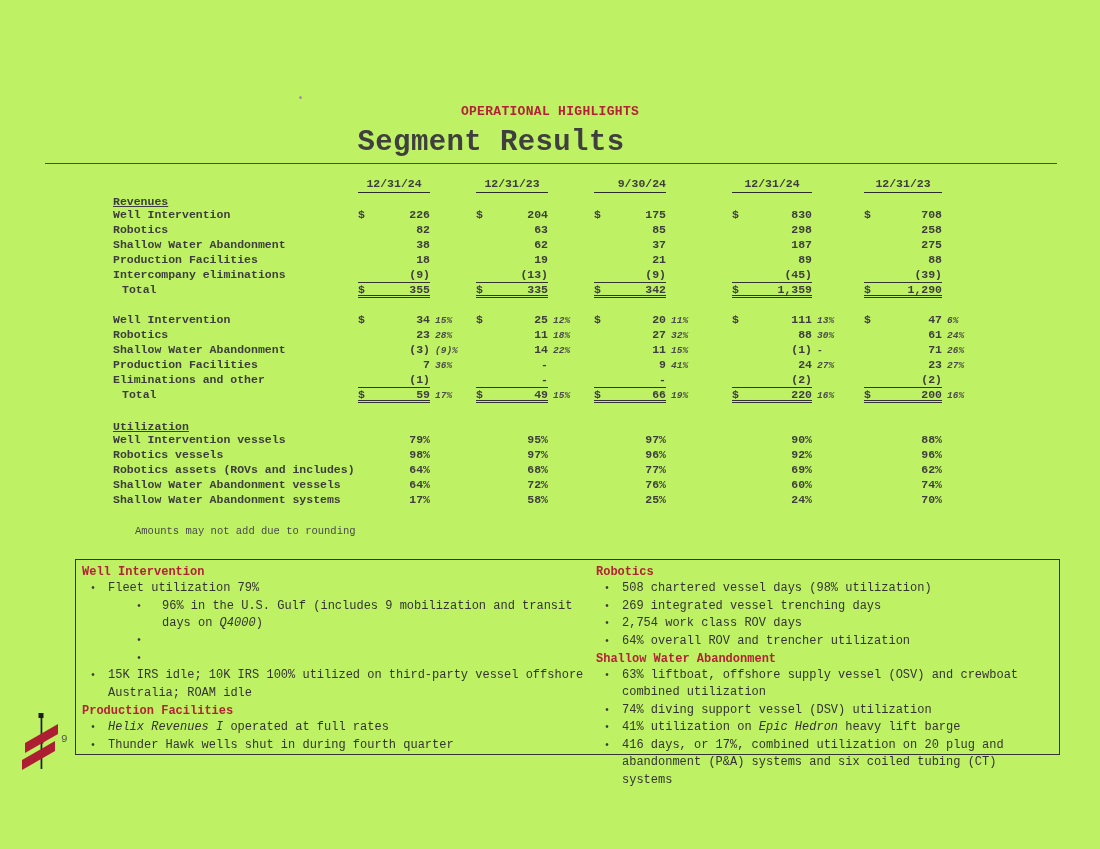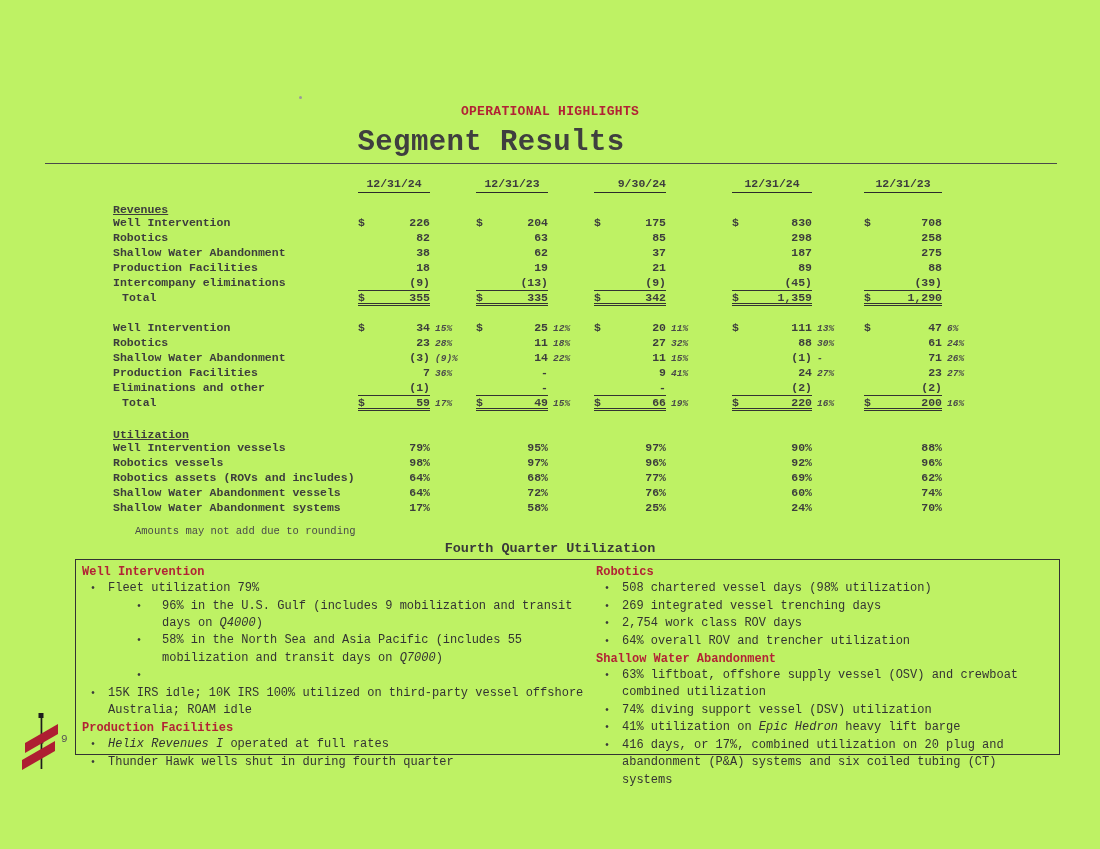--- a/index.html
+++ b/index.html
@@ -17,21 +17,21 @@
   
   .fin-table{position:absolute;left:113px;top:174px;width:880px;}
   .t-grid{display:grid;grid-template-columns:245px 14px 58px 40px 6px 14px 58px 40px 6px 14px 58px 40px 26px 14px 66px 40px 12px 14px 64px 40px;}
   .units-note{grid-column:1/2;font-size:10.5px;font-style:italic;font-weight:bold;padding-top:3px;}
   .grp{text-align:center;font-weight:bold;font-size:11.5px;border-bottom:2px solid #2b2b2b;padding-bottom:3px;}
   .grp-three{grid-column:2/12;}
   .grp-year{grid-column:14/20;}
   .t-head2{margin-top:3px;}
   .datecell{font-weight:bold;font-size:11.5px;text-align:center;border-bottom:1.4px solid #2b2b2b;padding-bottom:2px;}
   .dc1{grid-column:2/4;}.dc2{grid-column:6/8;}.dc3{grid-column:10/12;text-align:right;}.dc4{grid-column:14/16;}.dc5{grid-column:18/20;}
-  .t-body{margin-top:8px;grid-auto-rows:15px;font-size:11.5px;font-weight:bold;}
+  .t-body{grid-auto-rows:15px;font-size:11.5px;font-weight:bold;}
   .sec-heading{grid-column:1/-1;text-decoration:underline;padding-top:2px;}
   .sec-gap{grid-column:1/-1;height:7px;}
   .row-label{white-space:nowrap;}
   .row-label.total-label{padding-left:9px;}
   .cell-d{text-align:left;}
   .cell-v{text-align:right;}
   .cell-p{text-align:left;font-style:italic;font-weight:bold;font-size:9.5px;color:#4a4a4a;padding-left:5px;padding-top:2px;white-space:nowrap;}
   .rule{border-bottom:1.2px solid #333;}
   .total{border-bottom:3px double #333;}
 
@@ -415,36 +415,34 @@
         <div class="cell-v">24%</div>
         <div class="cell-p"></div>
         <div class="spacer"></div>
         <div class="cell-d"></div>
         <div class="cell-v">70%</div>
         <div class="cell-p"></div>
       </div>
   </div>
 
   <div class="footnote">Amounts may not add due to rounding</div>
-  <div class="box-title">Fourth Quarter Utilization</div>
 
   <div class="fq-box">
     <div class="fq-col fq-col-left">
         <div class="fq-heading">Well Intervention</div>
         <div class="bullet-row lvl1">
           <div class="glyph">•</div>
           <div class="btext"><span>Fleet utilization 79%</span></div>
         </div>
         <div class="bullet-row lvl2">
           <div class="glyph">•</div>
           <div class="btext"><span>96% in the U.S. Gulf (includes 9 mobilization and transit days on </span><i>Q4000</i><span>)</span></div>
         </div>
         <div class="bullet-row lvl2">
           <div class="glyph">•</div>
-          <div class="btext"><span>58% in the North Sea and Asia Pacific (includes 55 mobilization and transit days on </span><i>Q7000</i><span>)</span></div>
         </div>
         <div class="bullet-row lvl2">
           <div class="glyph">•</div>
         </div>
         <div class="bullet-row lvl1">
           <div class="glyph">•</div>
           <div class="btext"><span>15K IRS idle; 10K IRS 100% utilized on third-party vessel offshore Australia; ROAM idle</span></div>
         </div>
         <div class="fq-heading">Production Facilities</div>
         <div class="bullet-row lvl1">

